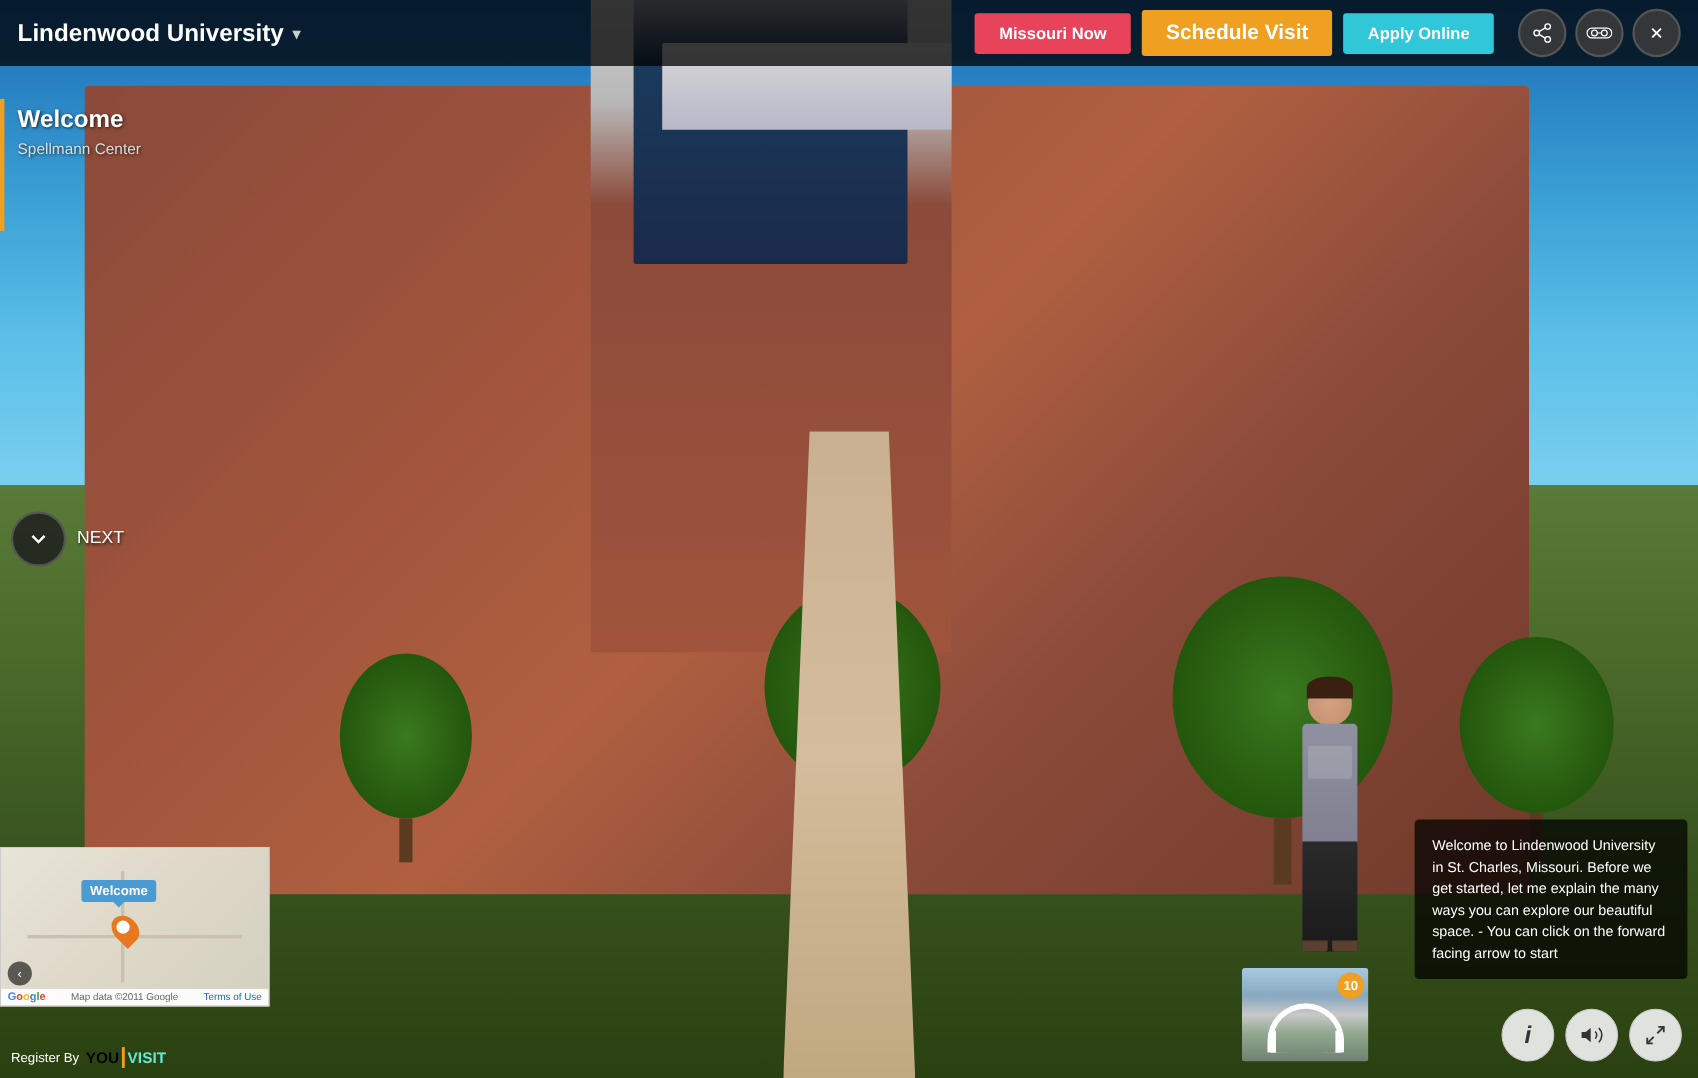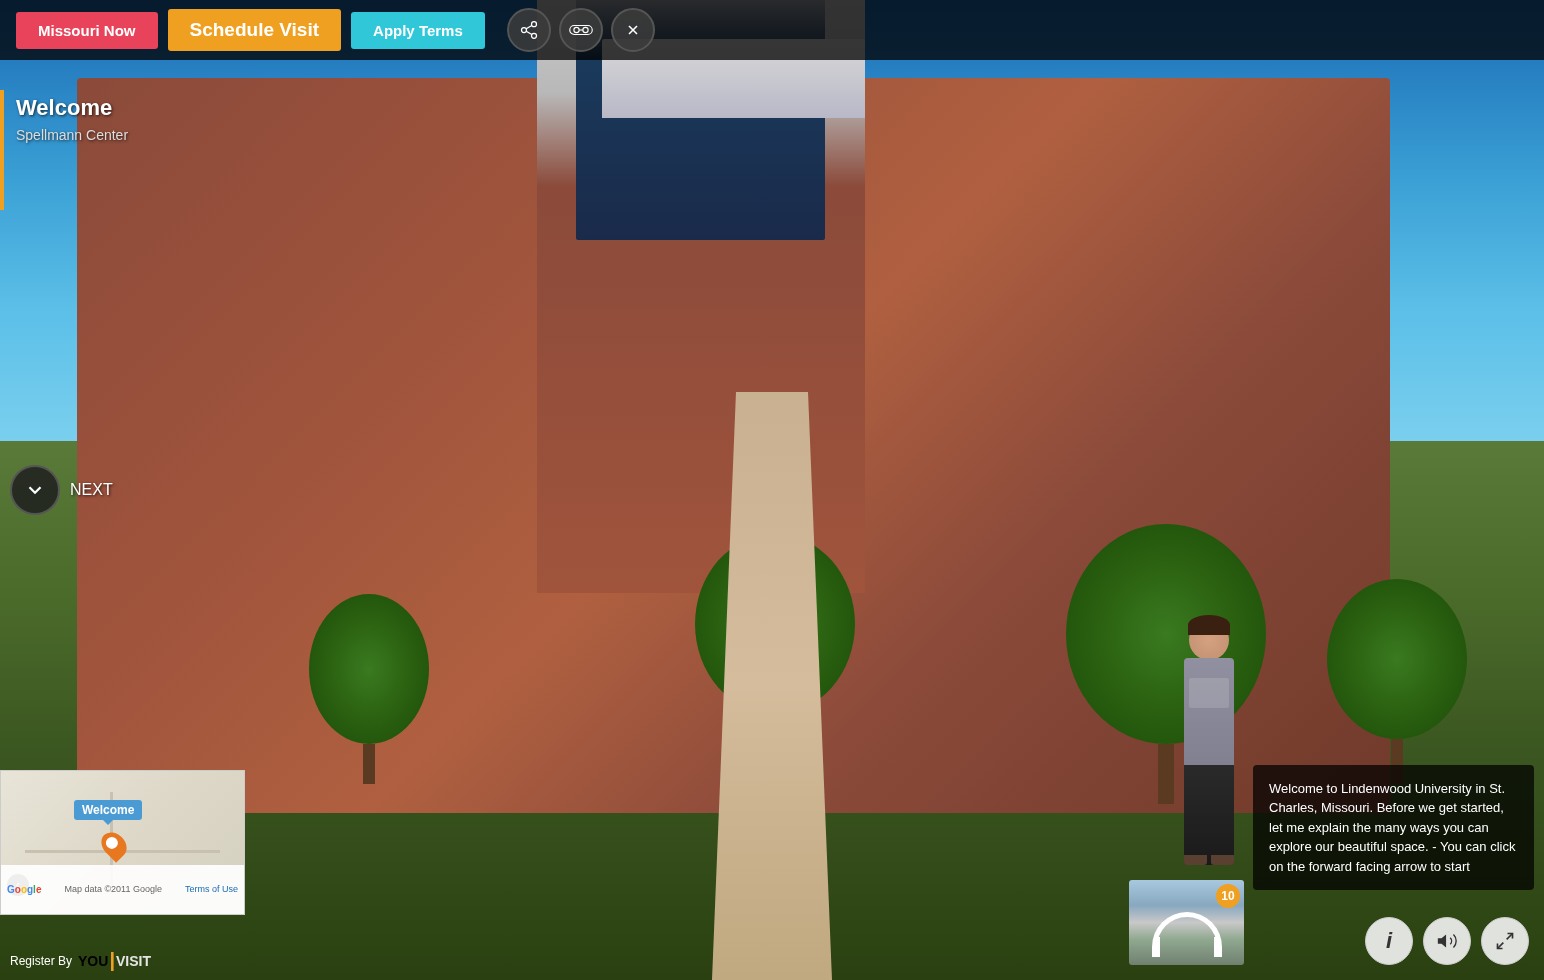--- a/index.html
+++ b/index.html
@@ -365,21 +365,21 @@
       border-bottom: 0;
     }
     .map-footer {
       position: absolute;
       bottom: 0;
       left: 0;
       right: 0;
       background: rgba(255,255,255,0.9);
       font-size: 9px;
       color: #666;
-      padding: 19px 6px;
+      padding: 2px 6px;
       display: flex;
       justify-content: space-between;
       gap: 16px;
     }
     .map-nav-arrow {
       position: absolute;
       left: 6px;
       bottom: 18px;
       width: 22px;
       height: 22px;
@@ -405,21 +405,21 @@
       align-items: center;
       gap: 6px;
     }
     .youvisit-logo {
       display: flex;
       align-items: center;
       gap: 1px;
     }
     .yv-you { color: #000000; font-size: 14px; font-weight: bold; }
     .yv-separator { color: #f0a020; font-size: 20px; font-weight: bold; }
-    .yv-visit { color: #e5e5e5; font-size: 14px; font-weight: bold; }
+    .yv-visit { color: #5eead4; font-size: 14px; font-weight: bold; }
 
     
     .avatar-container {
       position: absolute;
       right: 290px;
       bottom: 100px;
       width: 90px;
       height: 260px;
       z-index: 60;
     }
@@ -452,21 +452,21 @@
       width: 50px; height: 100px;
       background: linear-gradient(180deg, #2a2a2a 0%, #1a1a1a 100%);
       border-radius: 0 0 4px 4px;
     }
 
     
     .chat-bubble {
       position: absolute;
       right: 10px;
       bottom: 90px;
-      width: 281px;
+      width: 248px;
       background: rgba(0,0,0,0.72);
       color: white;
       font-size: 13px;
       line-height: 1.5;
       padding: 14px 16px;
       border-radius: 4px;
       z-index: 70;
     }
 
     
@@ -568,25 +568,29 @@
   </div>
   <div class="tree tree-far-right">
     <div class="tree-canopy"></div>
     <div class="tree-trunk"></div>
   </div>
 
   <div class="pathway"></div>
 </div>
 
 <header class="header">
+  <div class="university-title">
+    <span>Lindenwood University</span>
+    <span class="chevron-down">▾</span>
+  </div>
 
   <div class="header-buttons">
     <button class="btn-register">Missouri Now</button>
     <button class="btn-schedule">Schedule Visit</button>
-    <button class="btn-apply">Apply Terms</button>
+    <button class="btn-apply">Apply Online</button>
 
     <div class="header-icons">
       <div class="icon-circle">
         <svg width="20" height="20" viewBox="0 0 24 24" fill="white">
           <circle cx="18" cy="5" r="3" stroke="white" stroke-width="1.5" fill="none"></circle>
           <circle cx="6" cy="12" r="3" stroke="white" stroke-width="1.5" fill="none"></circle>
           <circle cx="18" cy="19" r="3" stroke="white" stroke-width="1.5" fill="none"></circle>
           <line x1="8.59" y1="13.51" x2="15.42" y2="17.49" stroke="white" stroke-width="1.5"></line>
           <line x1="15.41" y1="6.51" x2="8.59" y2="10.49" stroke="white" stroke-width="1.5"></line>
         </svg>

